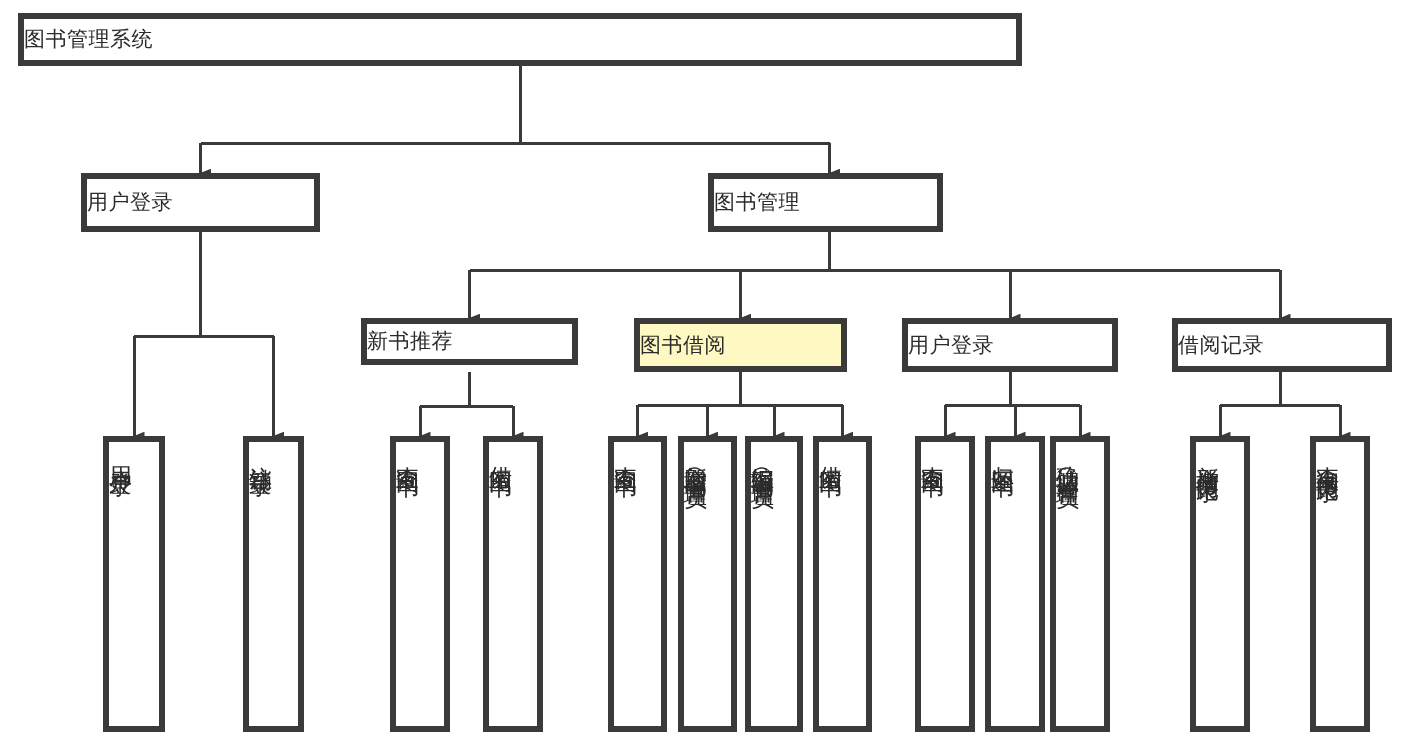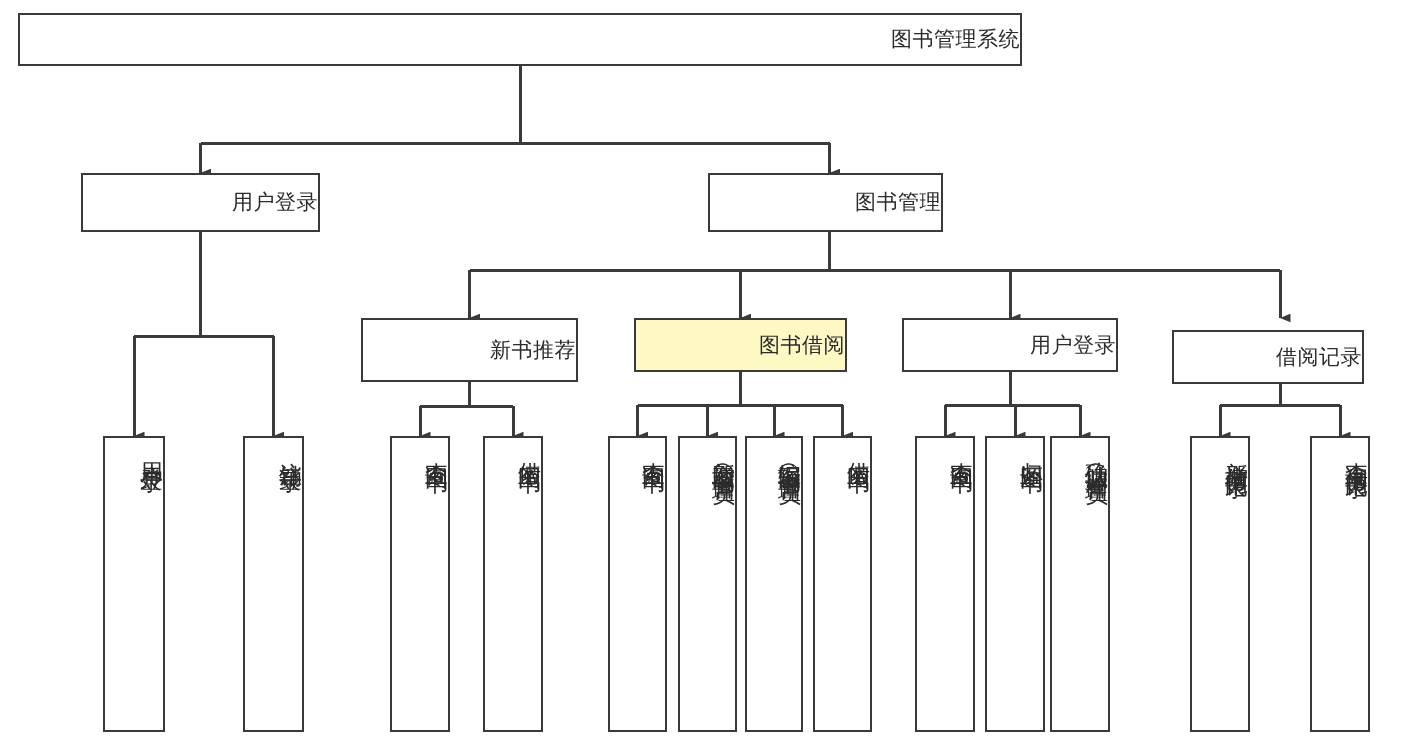--- a/index.html
+++ b/index.html
@@ -21,24 +21,24 @@
     position: absolute;
     left: 0;
     top: 0;
     width: 1405px;
     height: 747px;
   }
   .node {
     position: absolute;
     box-sizing: border-box;
     background: #ffffff;
-    border: 2px solid #c2410c;
+    border: 6px solid #c2410c;
     display: flex;
     align-items: center;
-    justify-content: flex-end;
+    justify-content: flex-start;
     z-index: 2;
   }
   .node .label {
     color: #2b2b2b;
     line-height: 1.18;
     text-align: center;
     white-space: pre-wrap;
   }
   .node.horiz .label {
     font-size: 21px;
@@ -115,30 +115,30 @@
   <div id="node-layer">
       <div class="node horiz" style="left: 18px; top: 13px; width: 1004px; height: 53px; border-color: rgb(58, 58, 58); background: rgb(255, 255, 255);">
         <span class="label" style="color: rgb(43, 43, 43);">图书管理系统</span>
       </div>
       <div class="node horiz" style="left: 81px; top: 173px; width: 239px; height: 59px; border-color: rgb(58, 58, 58); background: rgb(255, 255, 255);">
         <span class="label" style="color: rgb(43, 43, 43);">用户登录</span>
       </div>
       <div class="node horiz" style="left: 708px; top: 173px; width: 235px; height: 59px; border-color: rgb(58, 58, 58); background: rgb(255, 255, 255);">
         <span class="label" style="color: rgb(43, 43, 43);">图书管理</span>
       </div>
-      <div class="node horiz" style="left: 361px; top: 318px; width: 217px; height: 64px; border-color: rgb(58, 58, 58); background: rgb(255, 255, 255);">
+      <div class="node horiz" style="left: 361px; top: 318px; width: 217px; height: 47px; border-color: rgb(58, 58, 58); background: rgb(255, 255, 255);">
         <span class="label" style="color: rgb(43, 43, 43);">新书推荐</span>
       </div>
       <div class="node horiz" style="left: 634px; top: 318px; width: 213px; height: 54px; border-color: rgb(58, 58, 58); background: #fef9c3;">
         <span class="label" style="color: rgb(43, 43, 43);">图书借阅</span>
       </div>
       <div class="node horiz" style="left: 902px; top: 318px; width: 216px; height: 54px; border-color: rgb(58, 58, 58); background: rgb(255, 255, 255);">
         <span class="label" style="color: rgb(43, 43, 43);">用户登录</span>
       </div>
-      <div class="node horiz" style="left: 1172px; top: 330px; width: 192px; height: 54px; border-color: rgb(58, 58, 58); background: rgb(255, 255, 255);">
+      <div class="node horiz" style="left: 1172px; top: 318px; width: 220px; height: 54px; border-color: rgb(58, 58, 58); background: rgb(255, 255, 255);">
         <span class="label" style="color: rgb(43, 43, 43);">借阅记录</span>
       </div>
       <div class="node vert" style="left: 103px; top: 436px; width: 62px; height: 296px; border-color: rgb(58, 58, 58); background: rgb(255, 255, 255);">
         <span class="label" style="color: rgb(43, 43, 43);">用户登录</span>
       </div>
       <div class="node vert" style="left: 243px; top: 436px; width: 61px; height: 296px; border-color: rgb(58, 58, 58); background: rgb(255, 255, 255);">
         <span class="label" style="color: rgb(43, 43, 43);">注销登录</span>
       </div>
       <div class="node vert" style="left: 390px; top: 436px; width: 60px; height: 296px; border-color: rgb(58, 58, 58); background: rgb(255, 255, 255);">
         <span class="label" style="color: rgb(43, 43, 43);">查询图书</span>

